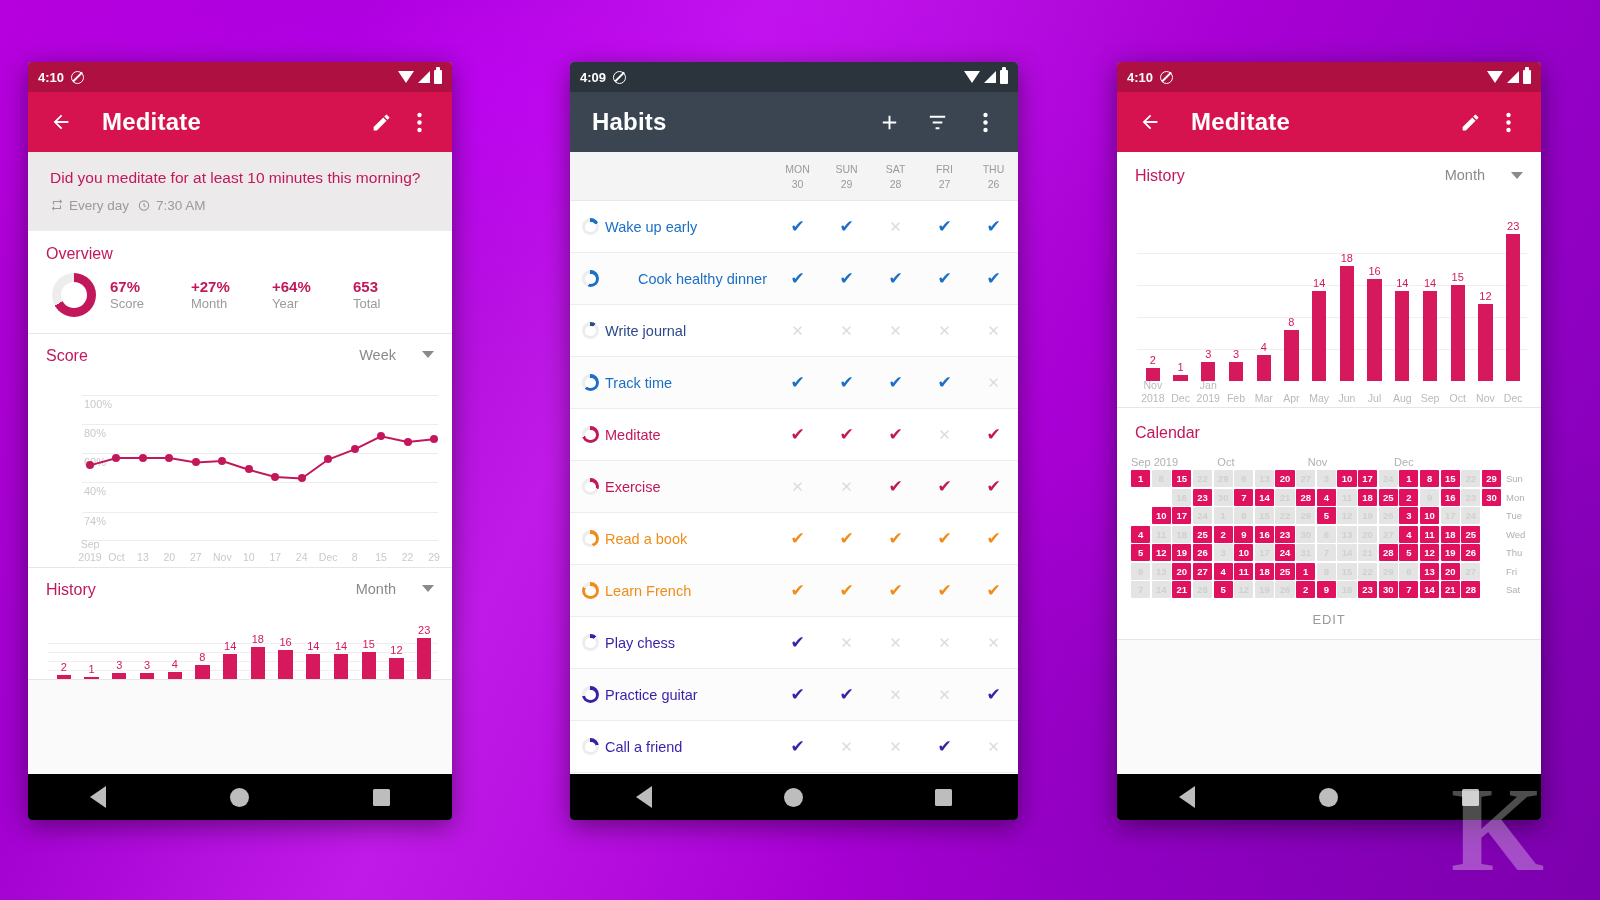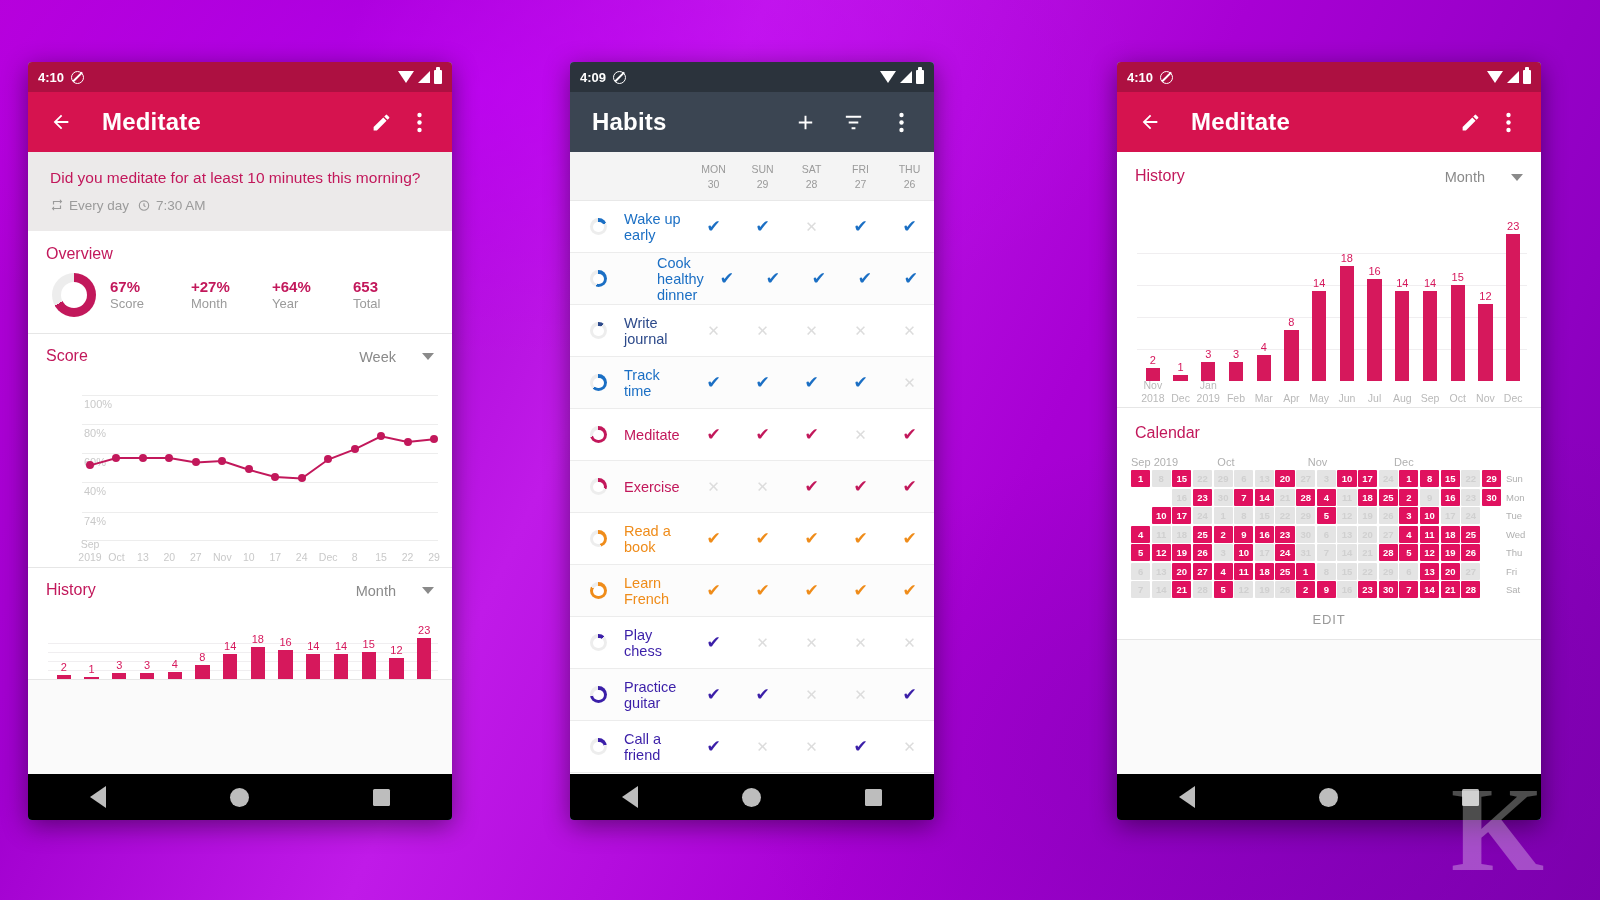--- a/index.html
+++ b/index.html
@@ -19,21 +19,21 @@
     font-size: 120px; font-weight: bold; color: rgba(255,255,255,.30);
     font-family: "Liberation Serif", serif; line-height: 1; letter-spacing: -4px;
   }
 
   .phone {
     position: absolute; background: #5eead4;
     border-radius: 4px; overflow: hidden;
     box-shadow: 0 6px 26px rgba(0,0,0,.45);
   }
   #phone1 { left: 28px;   top: 62px; width: 424px; height: 758px; }
-  #phone2 { left: 570px;  top: 62px; width: 364px; height: 758px; }
+  #phone2 { left: 570px;  top: 62px; width: 448px; height: 758px; }
   #phone3 { left: 1117px; top: 62px; width: 424px; height: 758px; }
 
   
   .statusbar {
     height: 30px; display: flex; align-items: center;
     padding: 0 10px; color: #fff; font-size: 13px; font-weight: bold;
   }
   .sb-red { background: #ad1041; }
   .sb-dark { background: #2b333c; }
   .sb-left { display: flex; align-items: center; gap: 7px; }
@@ -72,21 +72,21 @@
   .ov-row { display: flex; align-items: center; margin-top: 10px; padding-left: 6px; }
   .donut { width: 44px; height: 44px; border-radius: 50%;
     background: conic-gradient(#c2185b 0 67%, #ededed 67% 100%);
     position: relative; margin-right: 14px; }
   .donut::after { content:""; position:absolute; inset: 9px; border-radius:50%; background:#fff; }
   .ov-item { flex: 1; text-align: left; }
   .ov-val { color: #c2185b; font-size: 15px; font-weight: bold; }
   .ov-lab { color: #9b9b9b; font-size: 13px; margin-top: 1px; }
 
   
-  .sec-head { display: flex; align-items: flex-end; padding: 13px 18px 4px 18px; gap: 24px; }
+  .sec-head { display: flex; align-items: flex-start; padding: 13px 18px 4px 18px; gap: 24px; }
   .sec-head .sec-title { flex: 1; }
   .dd { display: flex; align-items: center; gap: 26px; color: #8a8a8a; font-size: 14.5px; cursor: pointer; }
   .caret { width:0;height:0;border-left:6px solid transparent;border-right:6px solid transparent;border-top:7px solid #8a8a8a; }
 
   
   .score-chart { position: relative; height: 190px; margin: 8px 14px 0 14px; }
   .gl { position: absolute; left: 40px; right: 0; height: 1px; background: #ededed; }
   .gl-lab { position: absolute; left: 42px; color: #c9c9c9; font-size: 11px; transform: translateY(-50%); }
   .axis-x { position: absolute; left: 40px; right: 0; bottom: 26px; height: 1px; background: #ededed; }
   .xlab { position: absolute; bottom: 2px; color: #c9c9c9; font-size: 10.5px; text-align: center; transform: translateX(-50%); line-height: 1.25; }
@@ -98,21 +98,21 @@
   .bar { position: absolute; bottom: 26px; background: #d6185c; }
   .bar-lab { position: absolute; color: #d6185c; font-size: 11px; transform: translateX(-50%); }
   .hxlab { position: absolute; bottom: 2px; color: #b9b9b9; font-size: 10.5px; transform: translateX(-50%); text-align: center; line-height: 1.25; }
 
   
   .hdr-row { display: flex; align-items: flex-end; background: #f4f4f4; padding: 10px 0 9px 0; border-bottom: 1px solid #e8e8e8; }
   .hdr-name { flex: 1; }
   .hdr-day { width: 49px; text-align: center; color: #9a9a9a; font-size: 10.5px; line-height: 1.4; }
   .hrow { display: flex; align-items: center; height: 52px; background: #fff; border-bottom: 1px solid #ececec; }
   .hrow:nth-child(even) { background: #fcfcfc; }
-  .hname { flex: 1; display: flex; align-items: center; gap: 17px; padding-left: 20px; font-size: 14.5px; }
+  .hname { flex: 1; display: flex; align-items: center; gap: 6px; padding-left: 12px; font-size: 14.5px; }
   .ring { width: 17px; height: 17px; border-radius: 50%; flex-shrink: 0; position: relative; }
   .ring::after { content:""; position:absolute; inset:3.4px; border-radius:50%; background:#fff; }
   .hcell { width: 49px; text-align: center; font-size: 17px; line-height: 1; }
   .mark-x { color: #dcdcdc; font-size: 15px; }
 
   
   .cal-wrap { margin: 6px 14px 0 14px; }
   .cal-months { position: relative; height: 14px; }
   .cal-m { position: absolute; color: #b0b0b0; font-size: 11px; }
   .cal-grid { display: flex; }

